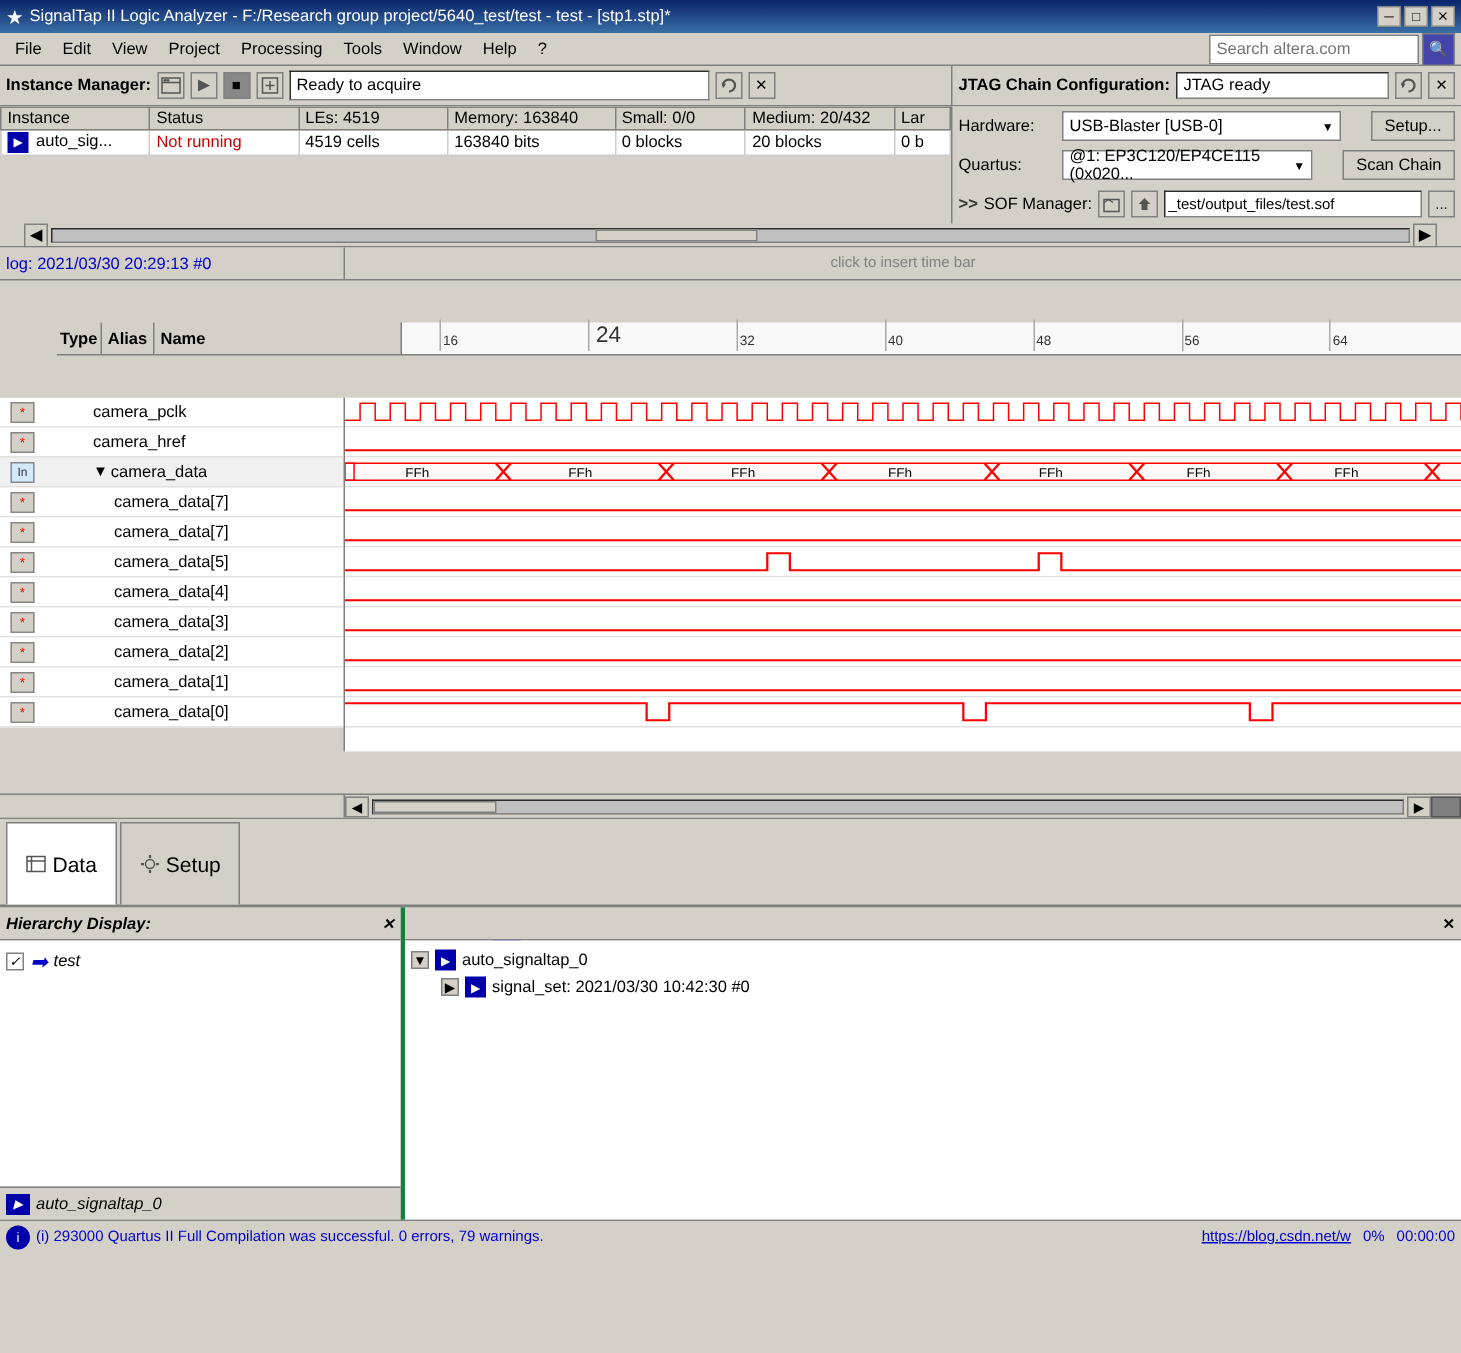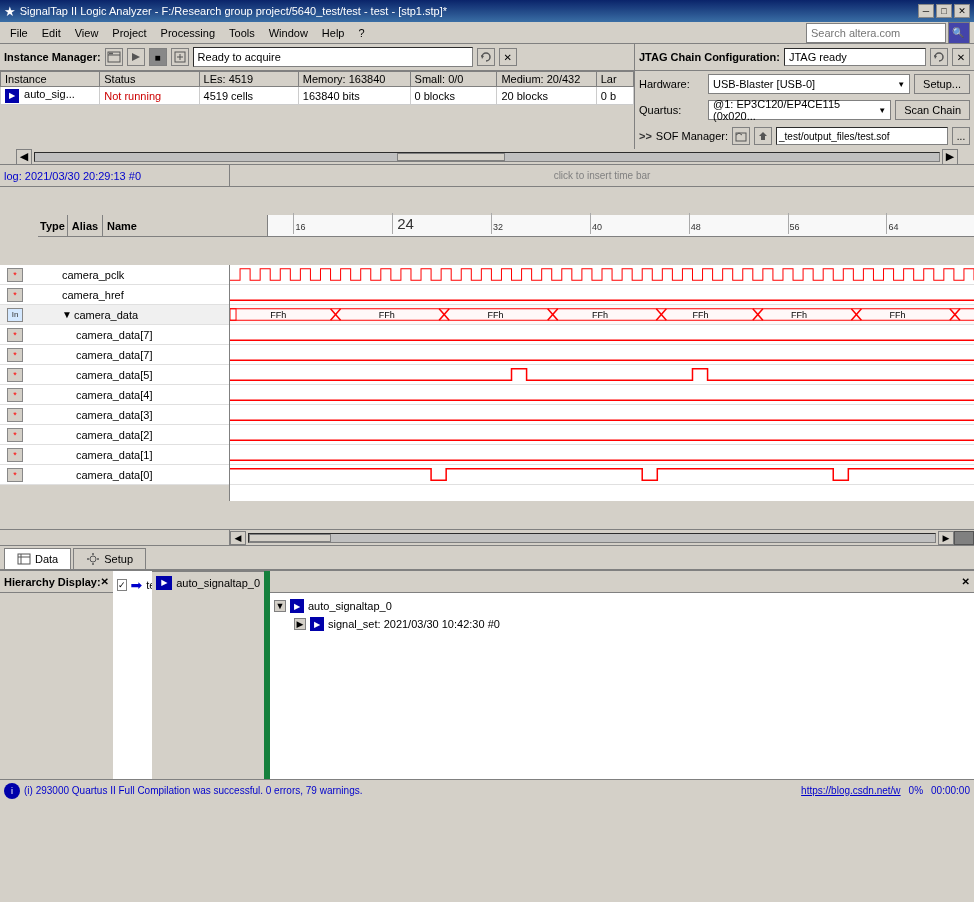--- a/index.html
+++ b/index.html
@@ -37,21 +37,21 @@
       cursor: pointer; font-size: 10px;
     }
     .search-box { margin-left: auto; display: flex; align-items: center; gap: 2px; }
     .search-input { width: 140px; height: 20px; border: 1px solid #808080; font-size: 11px; padding: 1px 4px; }
     .instance-label { font-size: 11px; font-weight: bold; }
     .status-box {
       flex: 1; height: 20px; background: white; border: 1px inset #808080;
       font-size: 11px; padding: 0 4px; display: flex; align-items: center;
     }
     .jtag-status { flex: 1; height: 20px; background: white; border: 1px inset #808080; font-size: 11px; padding: 0 4px; display: flex; align-items: center; }
-    .jtag-btn { padding: 2px 8px; height: 20px; background: #d4d0c8; border: 1px solid #808080; font-size: 11px; cursor: pointer; }
+    .jtag-btn { padding: 2px 8px; height: 20px; background: #d4d0c8; border: 1px solid #808080; font-size: 11px; cursor: pointer; margin-left: 16px; }
     .dropdown-box { height: 20px; background: white; border: 1px solid #808080; font-size: 11px; padding: 0 4px; display: flex; align-items: center; gap: 2px; cursor: pointer; }
     .dropdown-arrow { font-size: 8px; }
     .inst-table { width: 100%; border-collapse: collapse; font-size: 11px; }
     .inst-table th { background: #d4d0c8; border: 1px solid #808080; padding: 1px 4px; text-align: left; font-weight: normal; }
     .inst-table td { border: 1px solid #ccc; padding: 1px 4px; background: white; }
     .inst-icon { display: inline-block; width: 14px; height: 14px; background: #0000aa; color: white; font-size: 8px; text-align: center; line-height: 14px; margin-right: 2px; }
 
     
     .hscroll-bar { height: 16px; background: #d4d0c8; border-bottom: 1px solid #808080; display: flex; align-items: center; padding: 0 16px; }
     .hscroll-track { flex: 1; height: 10px; background: #c0c0c0; border: 1px inset #808080; position: relative; }
@@ -99,42 +99,43 @@
     
     .tabs-bar {
       display: flex;
       background: #d4d0c8;
       border-top: 1px solid #808080;
       padding-top: 2px;
       gap: 2px;
       padding-left: 4px;
     }
     .tab {
-      padding: 3px 12px;
+      padding: 19px 12px;
       background: #d4d0c8;
       border: 1px solid #808080;
       border-bottom: none;
       cursor: pointer;
-      font-size: 11px;
+      font-size: 14px;
       display: flex; align-items: center; gap: 4px;
     }
     .tab.active { background: white; }
 
     
     .bottom-area {
       display: flex;
       height: 210px;
       border-top: 2px solid #808080;
     }
 
     .hierarchy-panel {
       width: 270px;
-      border-right: 6px solid #15803d;
-      display: flex;
-      flex-direction: row;
+      border-right: 3px solid #15803d;
+      display: flex;
+      flex-direction: column;
+      font-style: italic;
     }
 
     .panel-header {
       background: #d4d0c8;
       height: 22px;
       display: flex;
       align-items: center;
       justify-content: space-between;
       padding: 0 4px;
       border-bottom: 1px solid #808080;

